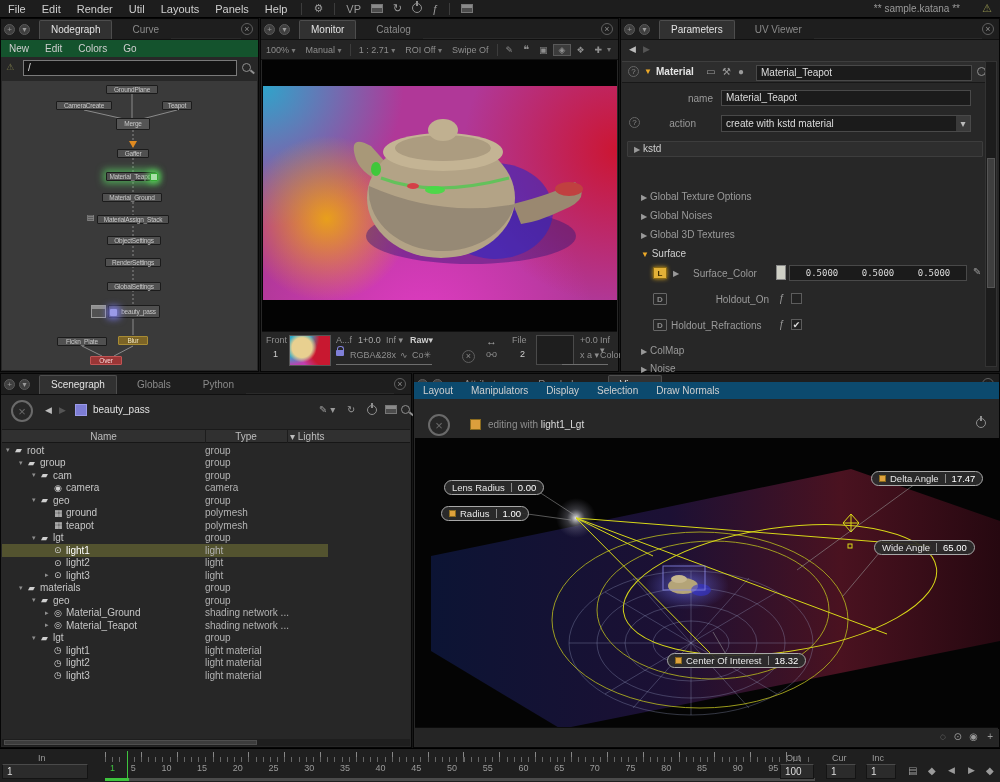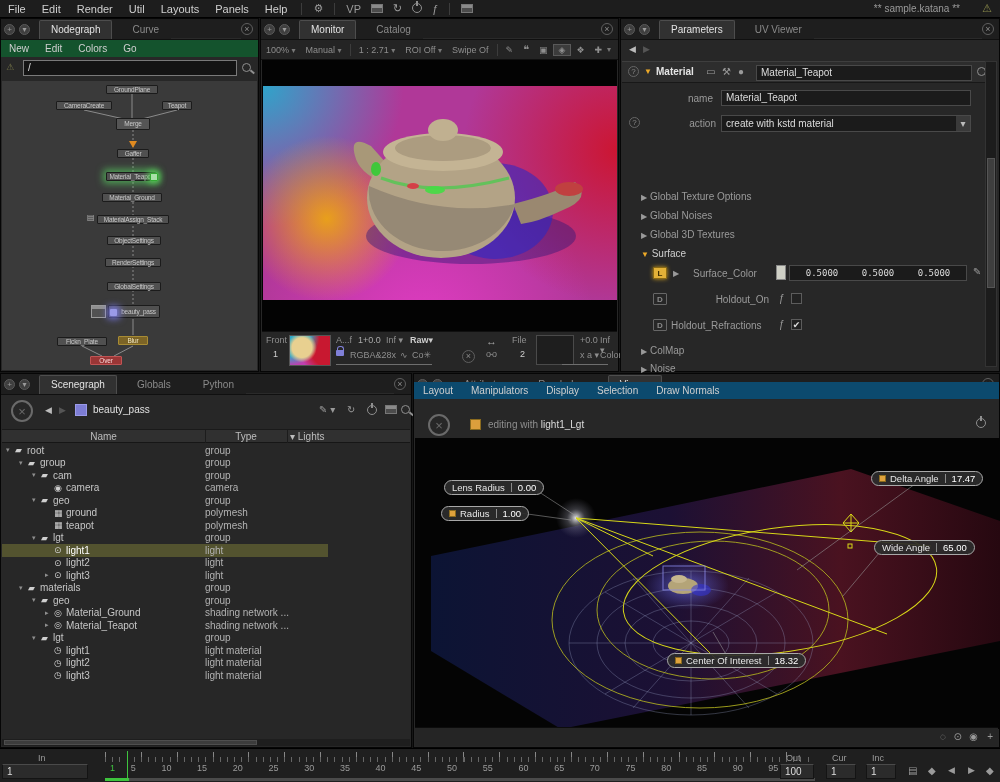--- a/index.html
+++ b/index.html
@@ -368,22 +368,23 @@
       <span class="abs" style="left:34px;top:4px;color:#e4e4e4;font-weight:bold">Material</span>
       <span class="abs gly" style="left:84px;top:4px">▭</span>
       <span class="abs gly" style="left:100px;top:4px">⚒</span>
       <span class="abs gly" style="left:116px;top:4px">●</span>
       <div class="field abs" style="left:134px;top:3px;width:216px;height:16px">Material_Teapot</div>
       <span class="abs" style="left:355px;top:5px"><span class="icon-mag"></span></span>
     </div>
     <span class="abs plabel" style="left:30px;top:74px;width:62px;text-align:right">name</span>
     <div class="field abs" style="left:100px;top:71px;width:250px;height:16px">Material_Teapot</div>
     <span class="abs" style="left:8px;top:98px;width:11px;height:11px;border:1px solid #666;border-radius:50%;color:#888;font-size:8px;text-align:center;line-height:10px">?</span>
-    <span class="abs plabel" style="left:33px;top:99px;width:62px;text-align:right">action</span>
+    <span class="abs plabel" style="left:13px;top:99px;width:62px;text-align:right">action</span>
     <div class="field drop abs" style="left:100px;top:96px;width:250px;height:17px;line-height:15px"><span>create with kstd material</span></div>
+    <div class="secbar" style="top:122px"><span class="pexp">▶</span> <span>kstd</span></div>
     <div class="abs" style="left:20px;top:172px"><span class="pexp">▶</span> <span class="plabel">Global Texture Options</span></div>
     <div class="abs" style="left:20px;top:191px"><span class="pexp">▶</span> <span class="plabel">Global Noises</span></div>
     <div class="abs" style="left:20px;top:210px"><span class="pexp">▶</span> <span class="plabel">Global 3D Textures</span></div>
     <div class="abs" style="left:20px;top:229px"><span class="pexp open">▼</span> <span style="color:#cfcfcf">Surface</span></div>
 
     <span class="badge L" style="left:32px;top:248px">L</span>
     <span class="abs pexp" style="left:52px;top:250px">▶</span>
     <span class="abs plabel" style="left:72px;top:249px">Surface_Color</span>
     <div class="abs" style="left:155px;top:246px;width:10px;height:15px;background:#cfd0c6;border:1px solid #888"></div>
     <div class="field abs mono" style="left:168px;top:246px;width:178px;height:16px;display:flex;justify-content:space-around;font-size:9px;line-height:14px">

